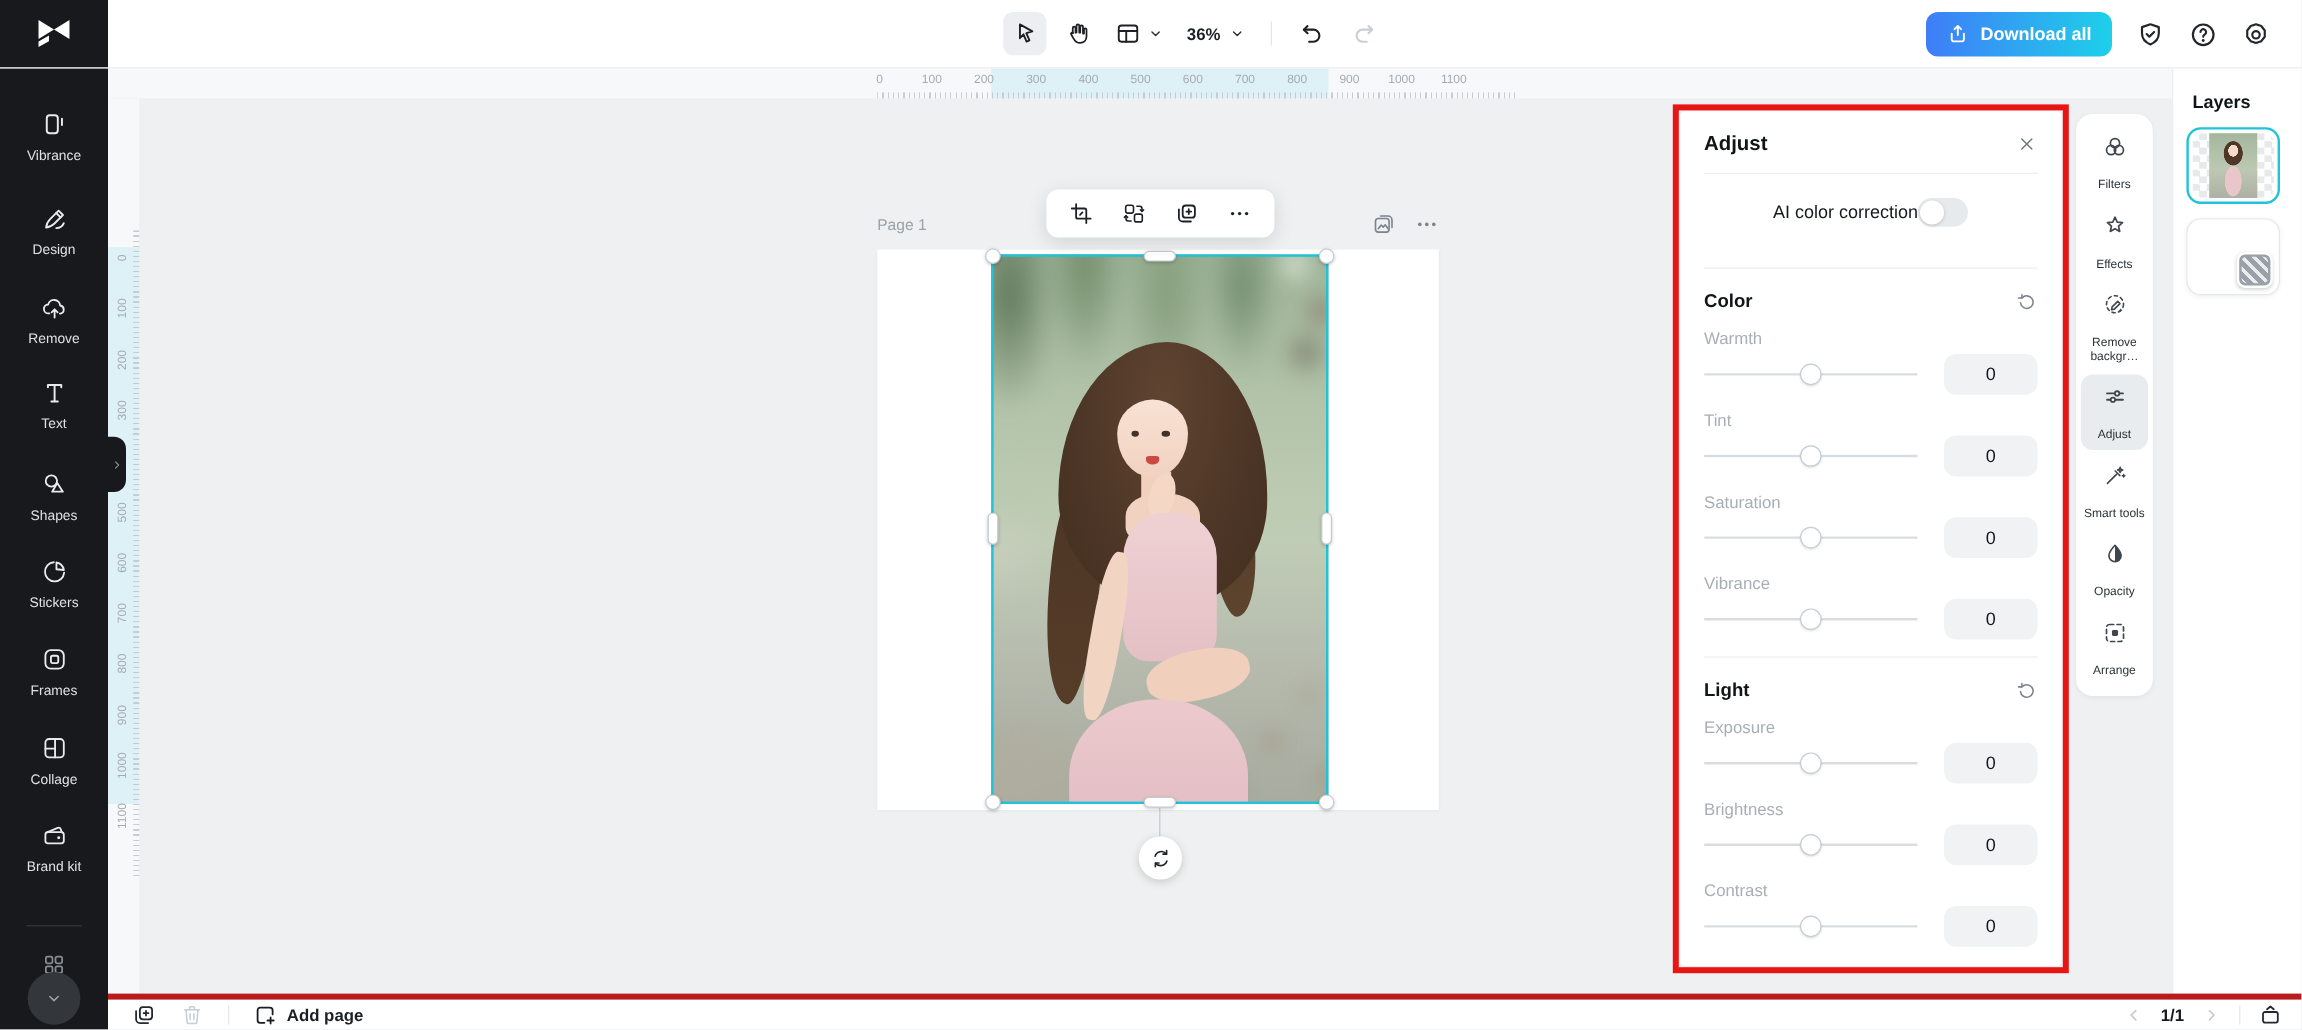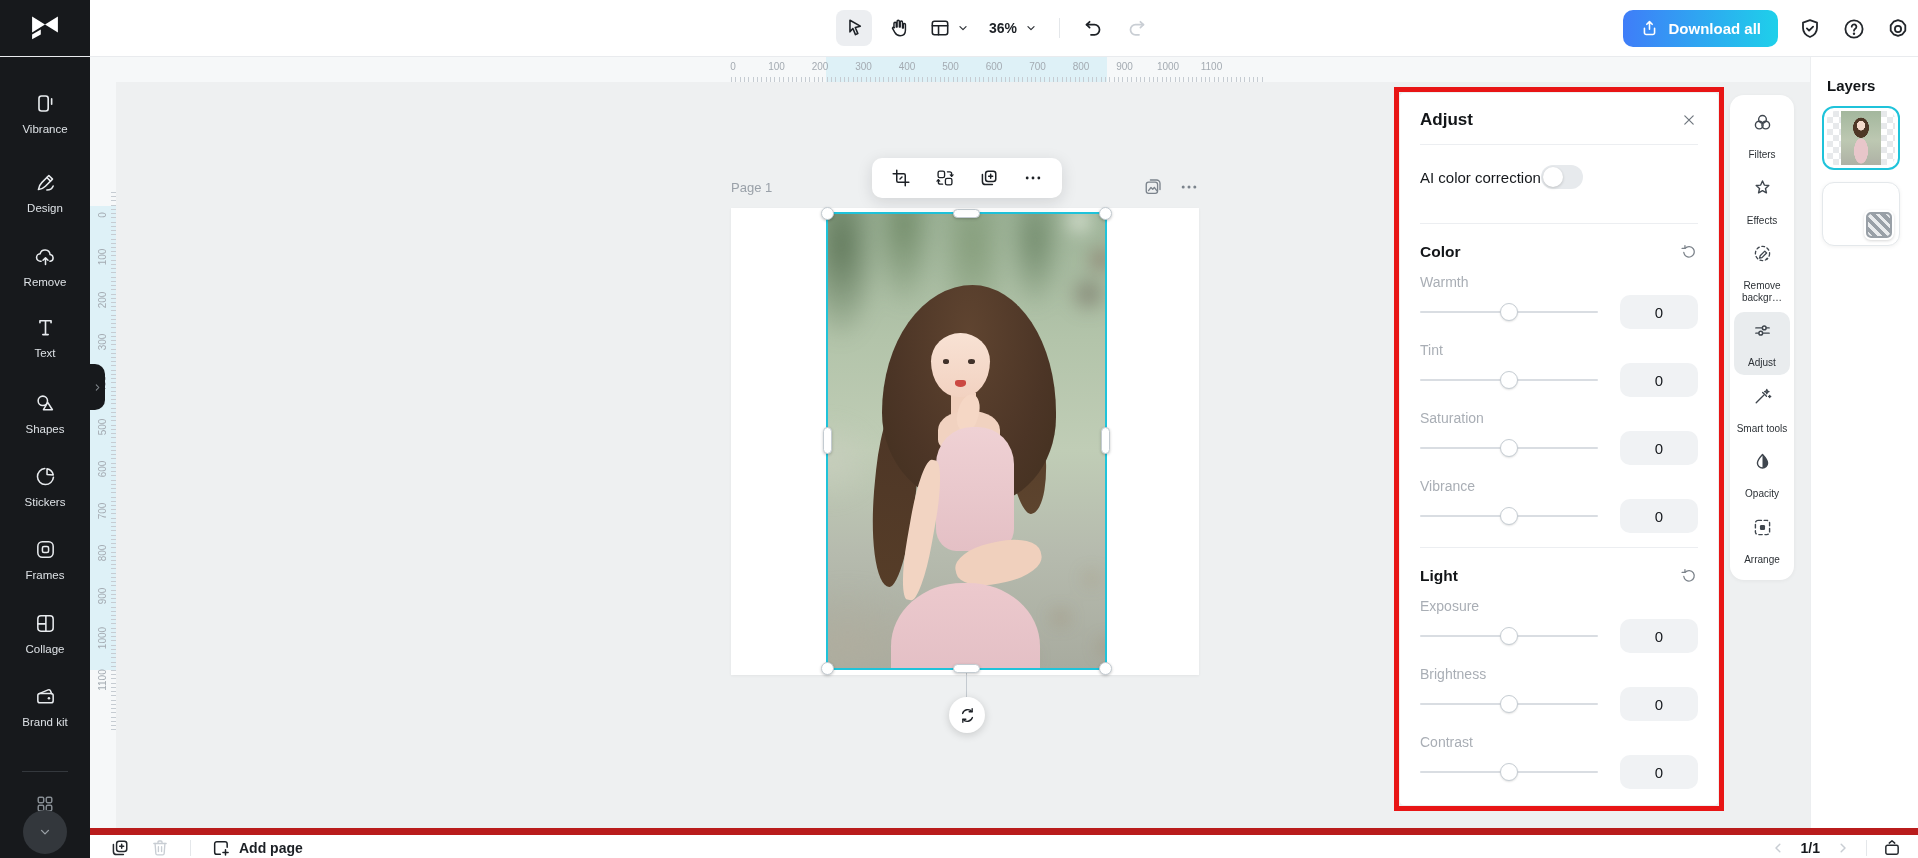--- a/index.html
+++ b/index.html
@@ -19,21 +19,21 @@
   .tbtn{width:36px;height:36px;border:none;background:transparent;border-radius:8px;display:flex;align-items:center;justify-content:center;color:#1d2126;cursor:pointer;padding:0}
   .tbtn .icon{width:22px;height:22px}
   .tbtn.active{background:#eceef1}
   .tbtn.disabled{color:#c9ced4}
   .tool-group{display:flex;align-items:center;gap:5px;padding:0 5px;cursor:pointer;color:#1d2126}
   .tool-group .icon{width:22px;height:22px}
   .tool-group .chev,.zoom-group .chev{width:14px;height:14px;color:#2a2e33}
   .zoom-group{display:flex;align-items:center;gap:7px;padding:0 6px;cursor:pointer}
   .zoom-val{font-size:14px;font-weight:600;color:#1d2126}
   .vdiv{width:1px;height:20px;background:#e4e7ea;margin:0 7px}
-  .right-tools{position:absolute;right:8px;top:10px;display:flex;align-items:center;gap:20px}
+  .right-tools{position:absolute;right:26px;top:10px;display:flex;align-items:center;gap:20px}
   .dl-btn{height:37px;padding:0 17px;border:none;border-radius:10px;display:flex;align-items:center;gap:9px;color:#fff;font-weight:700;font-size:15px;font-family:inherit;background:linear-gradient(90deg,var(--download-from,#3f7df8),var(--download-to,#1ed0ea));cursor:pointer}
   .dl-btn .icon{width:19px;height:19px;color:#fff}
   .top-icon{width:24px;height:24px;color:#22262b;cursor:pointer}
 
   
   .sidebar{position:absolute;left:0;top:56px;width:90px;height:802px;background:var(--sidebar-bg,#17191c);z-index:15}
   .sb-item{position:absolute;width:90px;text-align:center;cursor:pointer}
   .sb-item .icon{width:23px;height:23px;color:#e8ebee}
   .sb-label{display:block;font-size:11.5px;color:#dde1e5;margin-top:3px;line-height:14px;padding:0 6px}
   .sb-item:nth-child(1){top:36px}.sb-item:nth-child(2){top:115px}.sb-item:nth-child(3){top:189px}
@@ -109,21 +109,21 @@
   .rotate-line{position:absolute;left:876px;top:617px;width:1px;height:24px;background:#c4cad0;z-index:4}
   .rotate-btn{position:absolute;left:859px;top:641px;width:36px;height:36px;border-radius:50%;background:#fff;border:none;box-shadow:0 2px 8px rgba(0,0,0,.16);display:flex;align-items:center;justify-content:center;color:#1d2126;cursor:pointer;z-index:6;padding:0}
   .rotate-btn .icon{width:19px;height:19px}
 
   
   .adjust-panel{position:absolute;left:1400px;top:93px;width:318px;height:712px;background:#fff;border-radius:4px;z-index:30;padding:0 20px;box-sizing:border-box;overflow:hidden}
   .ap-head{display:flex;align-items:center;justify-content:space-between;padding-top:17px}
   .ap-title{font-size:17px;font-weight:700;color:#121518}
   .close{width:18px;height:18px;color:#6f767e;cursor:pointer}
   .ap-div{height:1px;background:#eceef1;margin-top:14px}
-  .ai-row{display:flex;align-items:center;justify-content:flex-start;height:64px}
+  .ai-row{display:flex;align-items:center;justify-content:center;height:64px}
   .ai-label{font-size:15px;color:#15181c}
   .toggle{width:42px;height:24px;border-radius:13px;background:#e7eaed;position:relative;cursor:pointer;flex:none}
   .toggle .knob{position:absolute;left:2px;top:2px;width:20px;height:20px;border-radius:50%;background:#fff;box-shadow:0 1px 3px rgba(0,0,0,.18)}
   .sec-head{display:flex;align-items:center;justify-content:space-between;margin-top:19px}
   .sec-title{font-size:15.5px;font-weight:700;color:#121518}
   .reset{width:18px;height:18px;color:#7b828a;cursor:pointer}
   .s-label{margin-top:12px;font-size:14px;color:#a9aeb5;line-height:18px}
   .s-row{display:flex;align-items:center;margin-top:4px;height:34px}
   .s-track{position:relative;width:178px;height:2px;background:#d9dde2;border-radius:1px;cursor:pointer}
   .s-thumb{position:absolute;left:50%;top:50%;transform:translate(-50%,-50%);width:18px;height:18px;border-radius:50%;background:#fff;border:1.5px solid #c6cdd3;box-shadow:0 1px 2px rgba(0,0,0,.12);box-sizing:border-box;cursor:grab}
@@ -146,21 +146,21 @@
   .mini-photo{width:40px;height:54px;background:
     radial-gradient(5px 6px at 50% 27%,#f3dacb 80%,transparent 85%),
     radial-gradient(11px 14px at 50% 31%,#4e3726 70%,transparent 74%),
     radial-gradient(10px 18px at 50% 74%,#e8c6ca 68%,transparent 72%),
     linear-gradient(180deg,#a3b79d,#bdc8b2 55%,#aeb1a5)}
   .layer-thumb.t2{top:126px;border:1.5px solid #e4e8eb;box-shadow:0 1px 4px rgba(0,0,0,.06)}
   .hatch{position:absolute;right:5px;bottom:5px;width:26px;height:26px;border-radius:7px;background:#99a0a7;border:2px solid #fff;box-shadow:0 1px 3px rgba(0,0,0,.16);overflow:hidden}
   .hatch::after{content:"";position:absolute;inset:2px;border-radius:4px;background:repeating-linear-gradient(45deg,#e9ebed 0 3px,#99a0a7 3px 7px)}
 
   
-  .bottombar{position:absolute;left:90px;top:828px;width:1828px;height:30px;background:#fff;border-top:7px solid #b91c1c;z-index:20;display:flex;align-items:flex-end;box-sizing:border-box}
+  .bottombar{position:absolute;left:90px;top:828px;width:1828px;height:30px;background:#fff;border-top:5px solid #b91c1c;z-index:20;display:flex;align-items:center;box-sizing:border-box}
   .bb-left{display:flex;align-items:center;gap:20px;margin-left:20px}
   .bb-right{margin-left:auto;display:flex;align-items:center;gap:15px;margin-right:16px}
   .bb-icon{width:20px;height:20px;color:#25292e;cursor:pointer}
   .bb-icon.dis{color:#c8cdd3;cursor:default}
   .bb-div{width:1px;height:16px;background:#e4e7ea}
   .add-page{display:flex;align-items:center;gap:8px;font-size:14px;font-weight:600;color:#1b1f24;cursor:pointer}
   .add-page .icon{width:20px;height:20px}
   .page-ind{font-size:14px;font-weight:600;color:#15181c}
   .bb-chev{width:16px;height:16px}
 </style>

